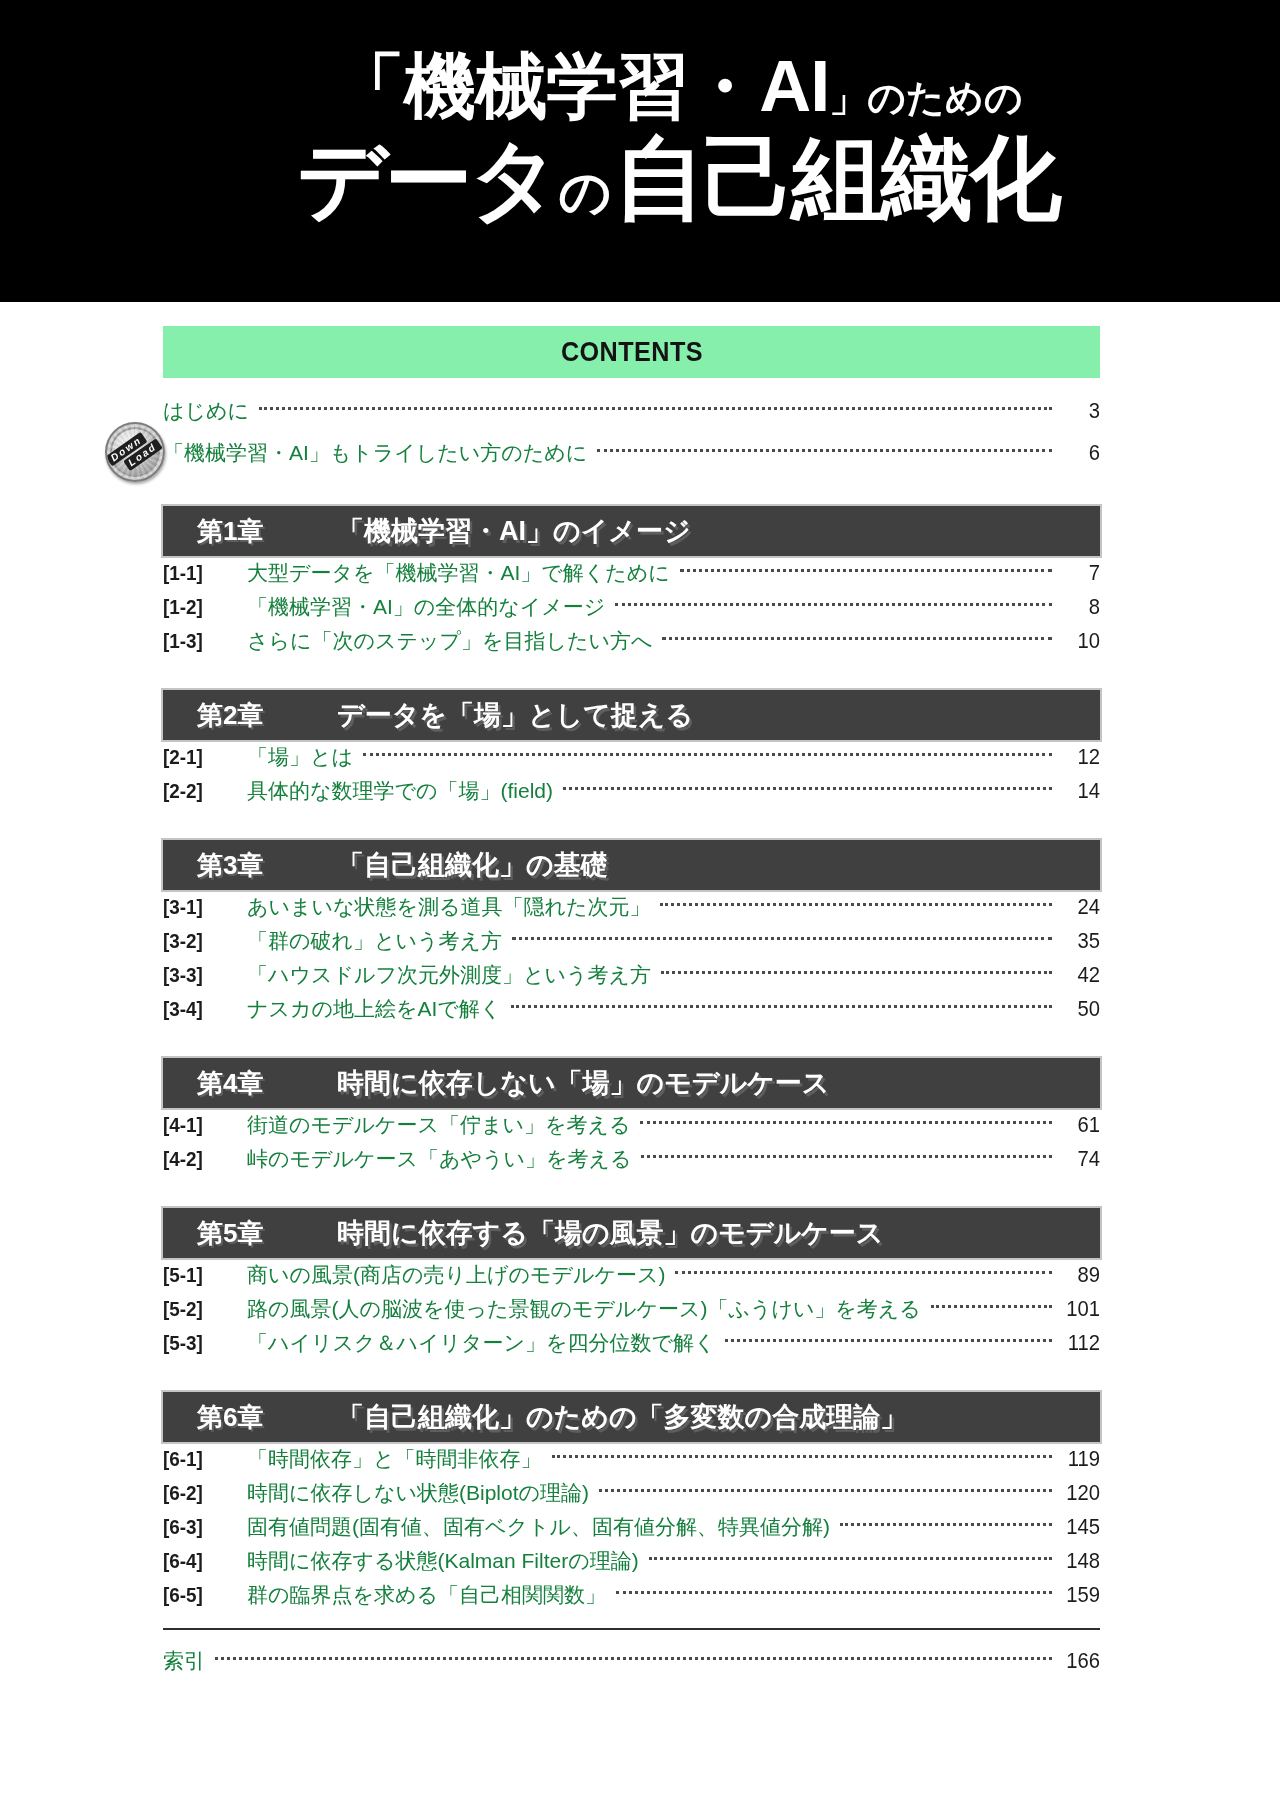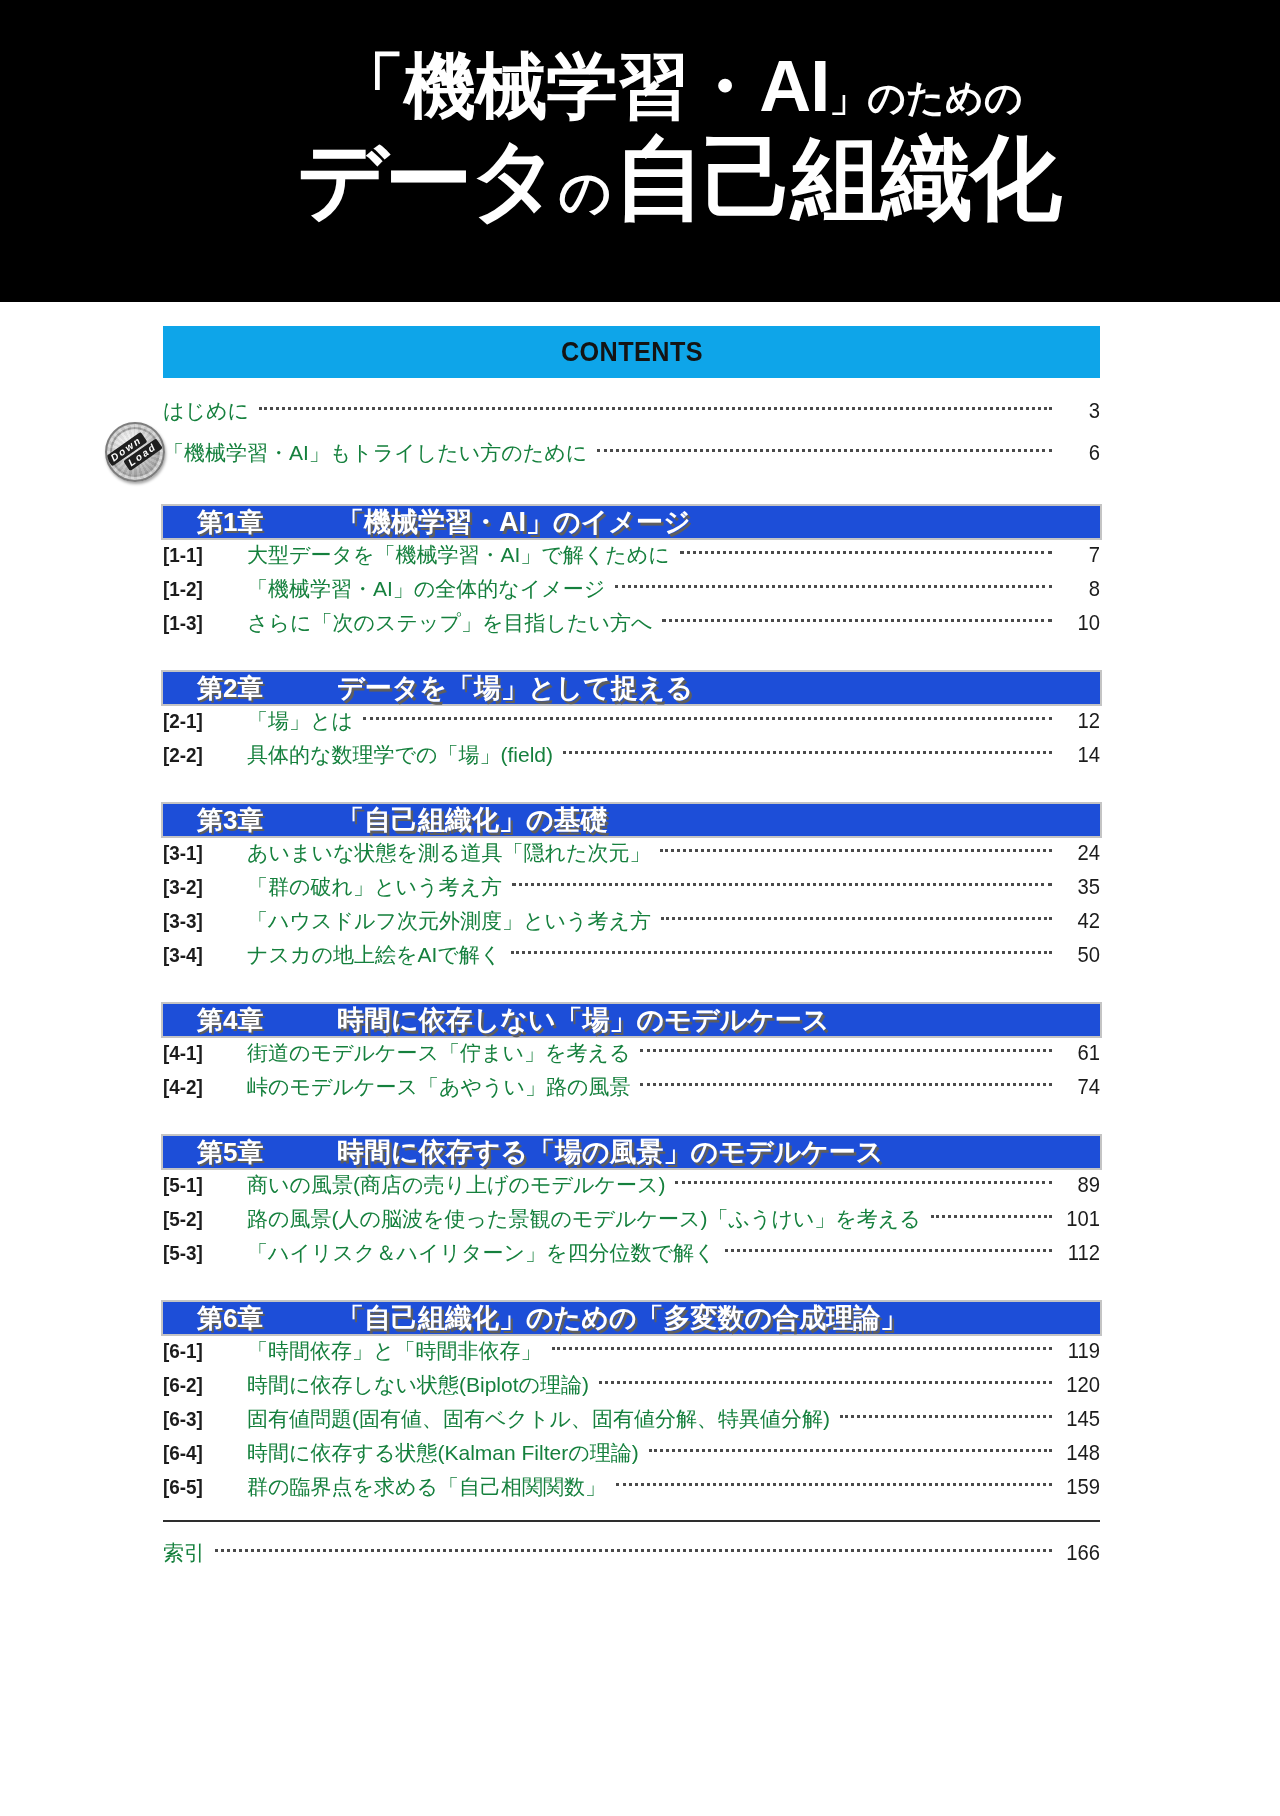--- a/index.html
+++ b/index.html
@@ -29,21 +29,21 @@
   .t2-tail{
     font-size:92px;font-weight:700;letter-spacing:-3px;
     font-family:"DejaVu Serif","Liberation Serif",serif;
     margin-top:40px;
   }
   
   .content{
     position:relative;margin-left:163px;width:937px;
   }
   .contents-bar{
-    margin-top:24px;height:52px;background:#0ea5e9;
+    margin-top:24px;height:52px;background:#86efac;
     display:flex;align-items:center;justify-content:center;
   }
   .contents-bar span{
     font-size:28px;font-weight:800;color:#141414;
     display:inline-block;transform:scaleX(0.9);letter-spacing:0.5px;
   }
   
   .front-list{margin-top:12px;}
   .front-list .row{height:42px;}
   .row{
@@ -84,21 +84,21 @@
   .stamp-band span{
     background:#1f1f1f;color:#fff;font-size:10px;font-weight:800;
     font-style:italic;letter-spacing:2px;line-height:1.2;
     padding:0 4px;border-radius:2px;
   }
   .stamp-band span:first-child{margin-right:10px;}
   .stamp-band span:last-child{margin-left:10px;}
   
   .chapter{margin-top:32px;}
   .banner{
-    height:32px;background:#1d4ed8;color:#fff;
+    height:50px;background:#404040;color:#fff;
     display:flex;align-items:center;
     box-shadow:0 0 0 2px #c4c4c4;
   }
   .ch-label{
     flex:0 0 140px;padding-left:34px;font-size:26px;font-weight:800;
     text-shadow:2px 2px 0 #5e5e5e;white-space:nowrap;
   }
   .ch-title{
     flex:1 1 auto;text-align:left;font-size:27px;font-weight:800;
     text-shadow:2.5px 2.5px 0 #5e5e5e;white-space:nowrap;
@@ -237,21 +237,21 @@
     </div>
     <div class="rows">
             <div class="row">
     <span class="row-no">[4-1]</span>
     <span class="row-title">街道のモデルケース「佇まい」を考える</span>
     <span class="leader"></span>
     <span class="row-page">61</span>
   </div>
             <div class="row">
     <span class="row-no">[4-2]</span>
-    <span class="row-title">峠のモデルケース「あやうい」路の風景</span>
+    <span class="row-title">峠のモデルケース「あやうい」を考える</span>
     <span class="leader"></span>
     <span class="row-page">74</span>
   </div>
           </div>
   </section>
         <section class="chapter">
     <div class="banner">
       <span class="ch-label">第5章</span>
       <span class="ch-title">時間に依存する「場の風景」のモデルケース</span>
     </div>

